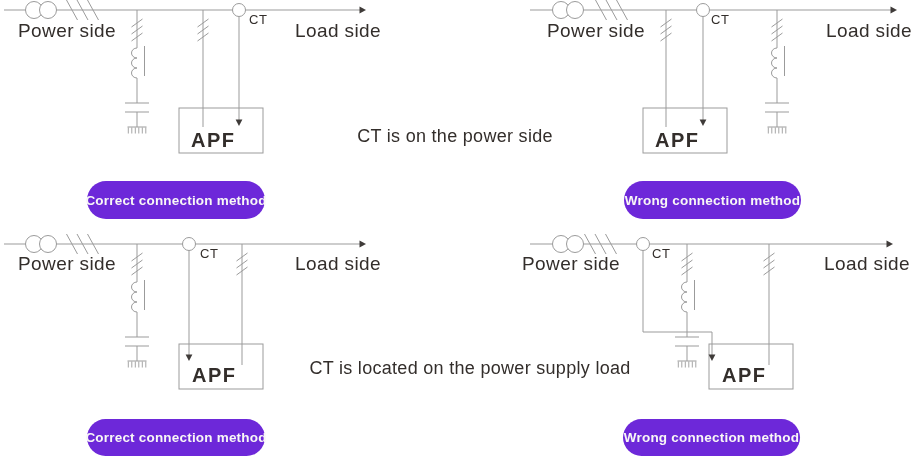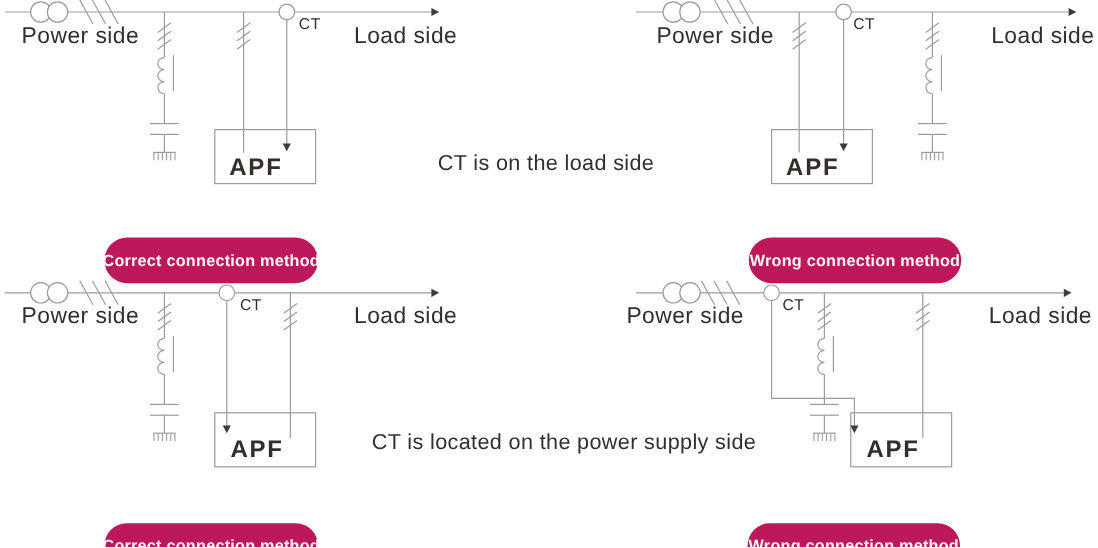--- a/index.html
+++ b/index.html
@@ -12,23 +12,23 @@
     position:absolute;font-size:19px;line-height:1.1;color:#332e2b;
     letter-spacing:0.4px;white-space:nowrap;
   }
   .ct-lbl{font-size:13px;letter-spacing:0.5px;}
   .apf-lbl{font-size:20px;letter-spacing:1.5px;font-weight:bold;}
   .caption{
     position:absolute;font-size:18px;color:#332e2b;letter-spacing:0.3px;
     text-align:center;white-space:nowrap;
   }
   .btn{
-    position:absolute;background:#be185d;color:#f8f7f6;border-radius:19px;
+    position:absolute;background:#6d28d9;color:#f8f7f6;border-radius:19px;
     display:flex;align-items:center;justify-content:center;
-    font-size:13.5px;font-weight:600;letter-spacing:0.2px;white-space:nowrap;margin-top:17px;
+    font-size:13.5px;font-weight:600;letter-spacing:0.2px;white-space:nowrap;
   }
 </style>
 </head>
 <body>
 
 <div id="stage">
 
   <svg id="circuit-svg" width="915" height="457" viewBox="0 0 915 457">
     <defs>
       <g id="xfmr">
@@ -150,16 +150,16 @@
   <div class="lbl ct-lbl" style="left:200px;top:247px;">CT</div>
   <div class="lbl apf-lbl" style="left:192px;top:364px;">APF</div>
   <div class="btn" style="left:87px;top:419px;width:178px;height:37px;">Correct connection method</div>
 
   <div class="lbl" style="left:522px;top:254px;">Power side</div>
   <div class="lbl" style="left:824px;top:254px;">Load side</div>
   <div class="lbl ct-lbl" style="left:652px;top:247px;">CT</div>
   <div class="lbl apf-lbl" style="left:722px;top:364px;">APF</div>
   <div class="btn" style="left:623px;top:419px;width:177px;height:37px;">Wrong connection method</div>
 
-  <div class="caption" style="left:340px;top:126px;width:230px;">CT is on the load side</div>
-  <div class="caption" style="left:280px;top:358px;width:380px;">CT is located on the power supply side</div>
+  <div class="caption" style="left:340px;top:126px;width:230px;">CT is on the power side</div>
+  <div class="caption" style="left:280px;top:358px;width:380px;">CT is located on the power supply load</div>
 
 </div>
 
 </body></html>

